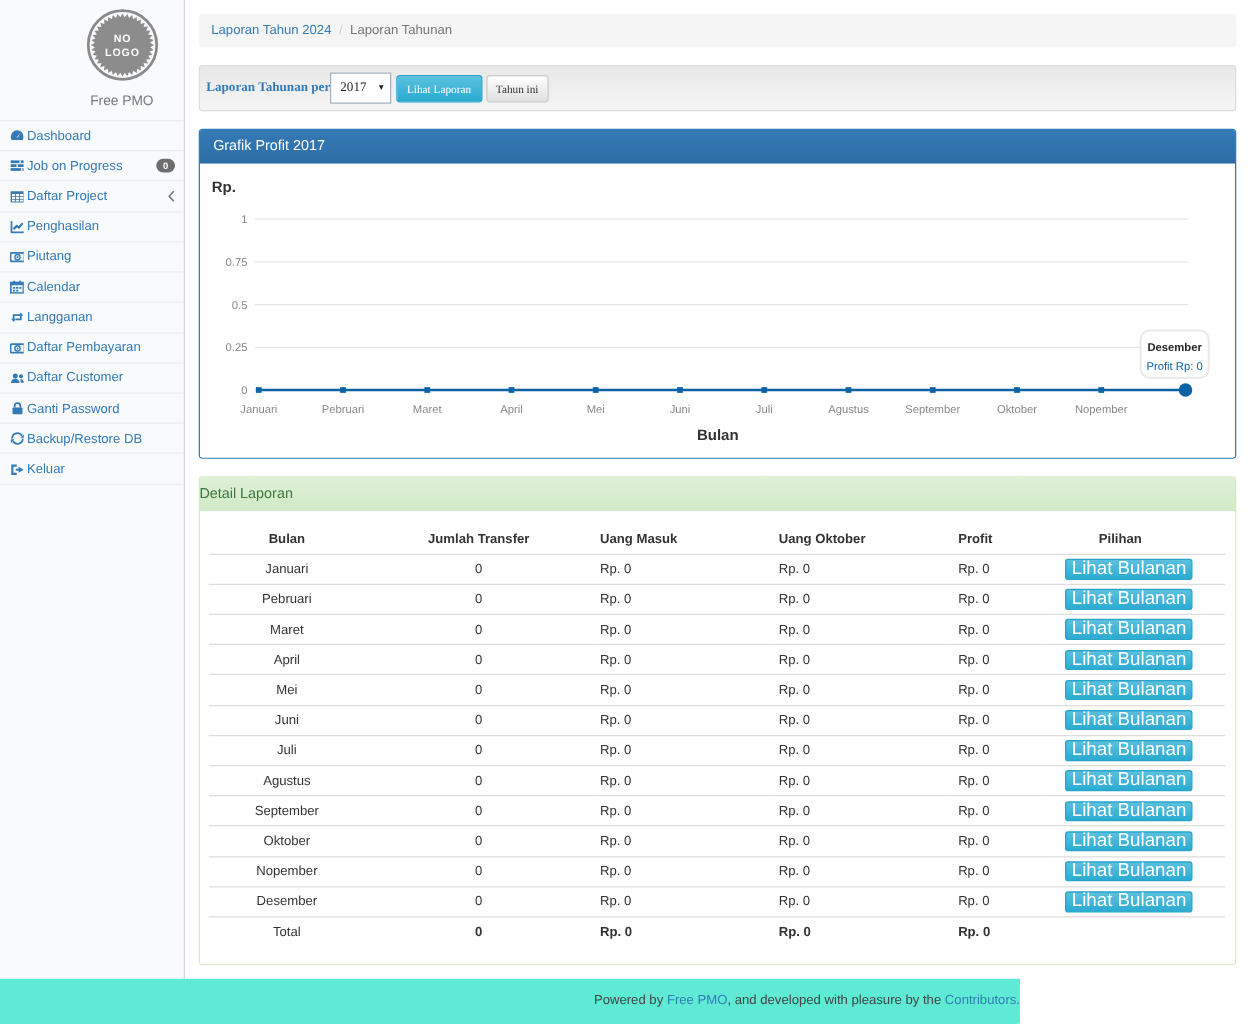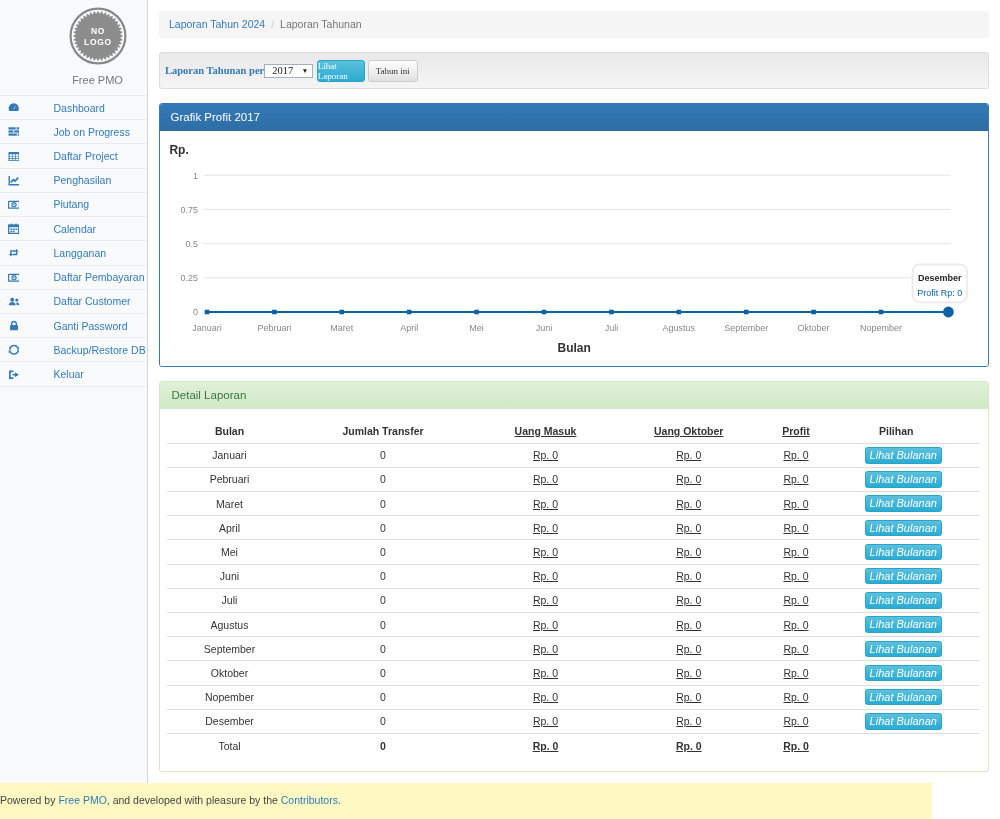--- a/index.html
+++ b/index.html
@@ -25,21 +25,20 @@
 .logo-block svg { margin-top:7px; }
 .brand { color:#777; font-size:11px; margin-top:7px; }
 .menu { margin-top:9px; border-top:1px solid #ececec; }
 .menu-item {
   height:24.23px;
   display:flex; align-items:center;
   padding:0 7px 0 7.5px;
   border-bottom:1px solid #ececec;
   color:#337ab7; font-size:10.5px;
   white-space:nowrap;
-  gap:32px;
 }
 .menu-item .mi { width:11.5px; height:11px; margin-right:2.5px; flex:none; }
 .badge0 {
   margin-left:auto;
   background:#6e6e6e; color:#fff;
   font-size:7.5px; font-weight:bold;
   border-radius:6px;
   width:15px; height:11px; line-height:11px;
   text-align:center;
 }
@@ -64,37 +63,37 @@
   height:36.75px;
   border:1px solid #dcdcdc; border-radius:3px;
   background:linear-gradient(to bottom,#e8e8e8 0%,#f5f5f5 100%);
   display:flex; align-items:center;
   padding:0 7px 0 5.5px;
   margin-bottom:13.5px;
   font-family:Liberation Serif, serif;
 }
 .well label { color:#337ab7; font-weight:bold; font-size:10.5px; }
 .sel {
-  width:49px; height:14px;
+  width:49px; height:25px;
   background:#fff; border:1px solid #a2b0bf; border-radius:0;
   font-size:10.5px; color:#222;
   display:flex; align-items:center; padding:0 4px 0 7px;
   margin-left:0; margin-right:3.5px;
 }
 .sel .car { margin-left:auto; font-size:6.5px; color:#222; }
 .btn {
   display:inline-flex; align-items:center; justify-content:center;
   border-radius:3px; font-size:9px; height:22px;
   border:1px solid;
 }
 .btn-info {
   color:#fff;
   background:linear-gradient(to bottom,#5bc0de 0%,#2aabd2 100%);
   border-color:#28a4c9;
-  width:48px;
+  width:69px;
 }
 .btn-default {
   color:#333;
   background:linear-gradient(to bottom,#fff 0%,#e0e0e0 100%);
   border-color:#ccc;
   margin-left:3px;
   width:50px;
 }
 
 
@@ -103,49 +102,48 @@
 .panel-primary .panel-heading {
   background:linear-gradient(to bottom,#337ab7 0%,#2e6da4 100%);
   color:#fff; border-radius:2px 2px 0 0;
   height:27.5px; line-height:27.5px; padding:0 11px;
   font-size:11.5px;
 }
 .panel-success { border:1px solid #d6e9c6; }
 .panel-success .panel-heading {
   background:linear-gradient(to bottom,#dff0d8 0%,#d0e9c6 100%);
   color:#3c763d; border-radius:2px 2px 0 0;
-  height:27.5px; line-height:27.5px; padding:0 12px;
+  height:27.5px; line-height:27.5px; padding:0 0;
   font-size:11.5px;
 }
 .chart-body { height:234.5px; position:relative; background:#fff; border-radius:0 0 2px 2px;}
 .table-body { background:#fff; padding:9.5px 8px 13px 7.5px; border-radius:0 0 2px 2px; }
 
 
 table.rpt { width:100%; border-collapse:collapse; font-size:10.5px; table-layout:fixed; }
 .rpt th { font-weight:bold; color:#333; border-bottom:1.5px solid #ddd; height:24.7px; padding:0 6px; }
 .rpt td { border-top:1px solid #ddd; height:24.2px; padding:0 6px; color:#333; }
 .rpt tbody tr:first-child td { border-top:none; }
 .rpt .c { text-align:center; }
-.rpt .r { text-align:center;text-decoration:underline; }
+.rpt .r { text-align:left; }
 .btn-xxs {
   display:inline-block;
-  color:#fff; font-size:11px; line-height:14.5px;
+  color:#fff; font-size:15px; line-height:14.5px;
   background:linear-gradient(to bottom,#5bc0de 0%,#2aabd2 100%);
   border:1px solid #28a4c9; border-radius:2.5px;
   padding:0 4px;
   vertical-align:middle;
-  font-style:italic;
 }
 
 
 .footer {
   position:absolute; left:0; top:783px;
-  width:932px; height:36px;
-  background:#fef9c3;
-  text-align:left;
+  width:816px; height:36px;
+  background:#5eead4;
+  text-align:right;
   font-size:10.5px; color:#444;
   line-height:35px;
 }
 </style>
 </head>
 <body>
 
 <div class="sidebar">
   <div class="logo-block">
     <svg width="58" height="58" viewBox="0 0 58 58" id="seal">

